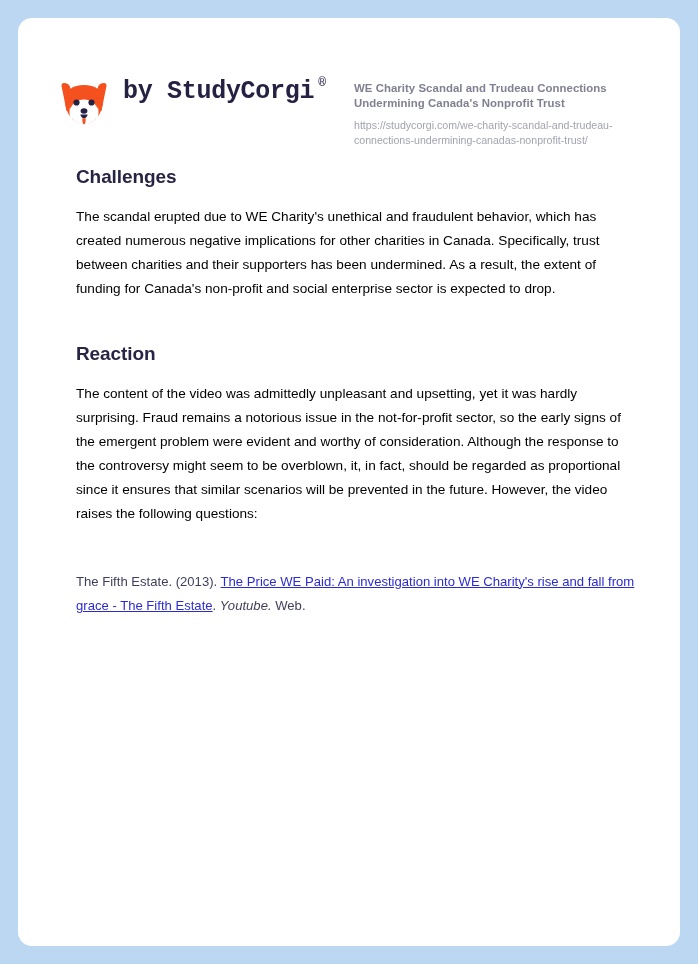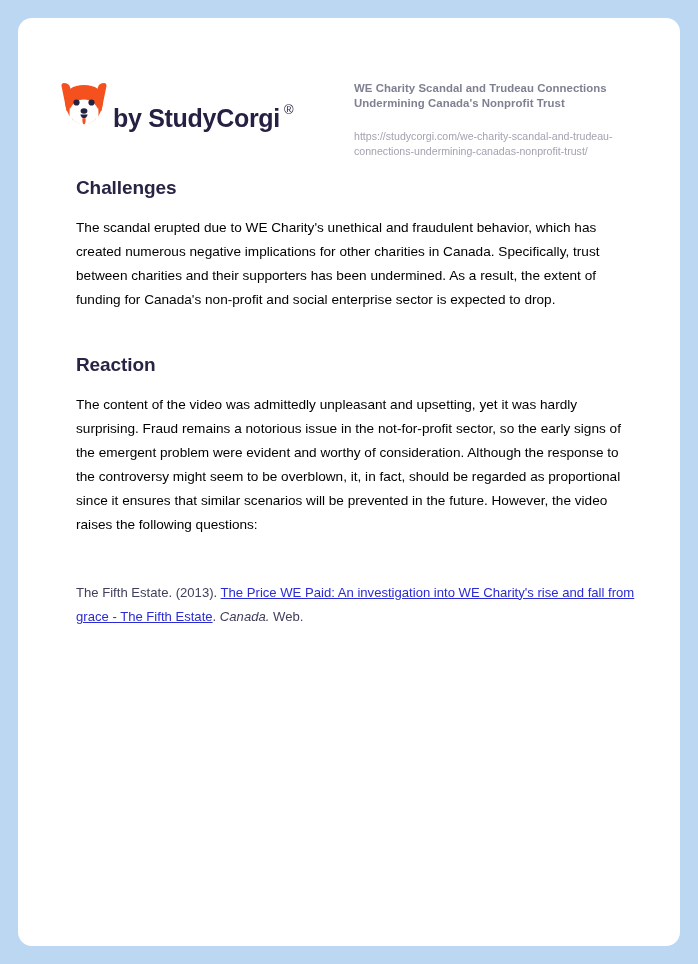--- a/index.html
+++ b/index.html
@@ -25,23 +25,24 @@
     overflow: hidden;
   }
   .doc-header {
     display: flex;
     align-items: flex-start;
     justify-content: space-between;
     padding: 55px 26px 0 40px;
   }
   .brand {
     display: flex;
-    align-items: flex-end;
-    gap: 3px;
+    align-items: flex-start;
+    gap: 13px;
     padding-top: 6px;
+    font-family: Liberation Mono, monospace;
   }
   .brand-mark {
     width: 52px;
     height: 52px;
     flex: none;
     display: block;
   }
   .brand-wordmark {
     display: flex;
     align-items: flex-start;
@@ -67,21 +68,21 @@
     font-size: 11.4px;
     font-weight: bold;
     color: #7f8091;
     line-height: 1.32;
     letter-spacing: 0.05px;
   }
   .header-url {
     font-size: 10.6px;
     color: #a2a3b0;
     line-height: 1.38;
-    margin-top: 18px;
+    margin-top: 7px;
     word-break: break-word;
   }
   .doc-body {
     padding: 0 44px 0 58px;
     margin-top: 19px;
   }
   h2.section-heading {
     font-size: 19px;
     font-weight: bold;
     color: #272444;
@@ -175,17 +176,17 @@
     <div class="block-gap-reaction"></div>
 
     <h2 class="section-heading reaction-heading">Reaction</h2>
     <p class="body-text">The content of the video was admittedly unpleasant and upsetting, yet it was hardly surprising. Fraud remains a notorious issue in the not-for-profit sector, so the early signs of the emergent problem were evident and worthy of consideration. Although the response to the controversy might seem to be overblown, it, in fact, should be regarded as proportional since it ensures that similar scenarios will be prevented in the future. However, the video raises the following questions:</p>
 
 
 
     <div class="block-gap-reference"></div>
 
 
-    <p class="reference-text"><span>The Fifth Estate. (2013).</span> <a class="ref-link" href="#">The Price WE Paid: An investigation into WE Charity's rise and fall from grace - The Fifth Estate</a><span>.</span> <span class="ref-source">Canada.</span> <span>Web.</span></p>
+    <p class="reference-text"><span>The Fifth Estate. (2013).</span> <a class="ref-link" href="#">The Price WE Paid: An investigation into WE Charity's rise and fall from grace - The Fifth Estate</a><span>.</span> <span class="ref-source">Youtube.</span> <span>Web.</span></p>
 
   </div>
 
 </div>
 
 </body></html>

